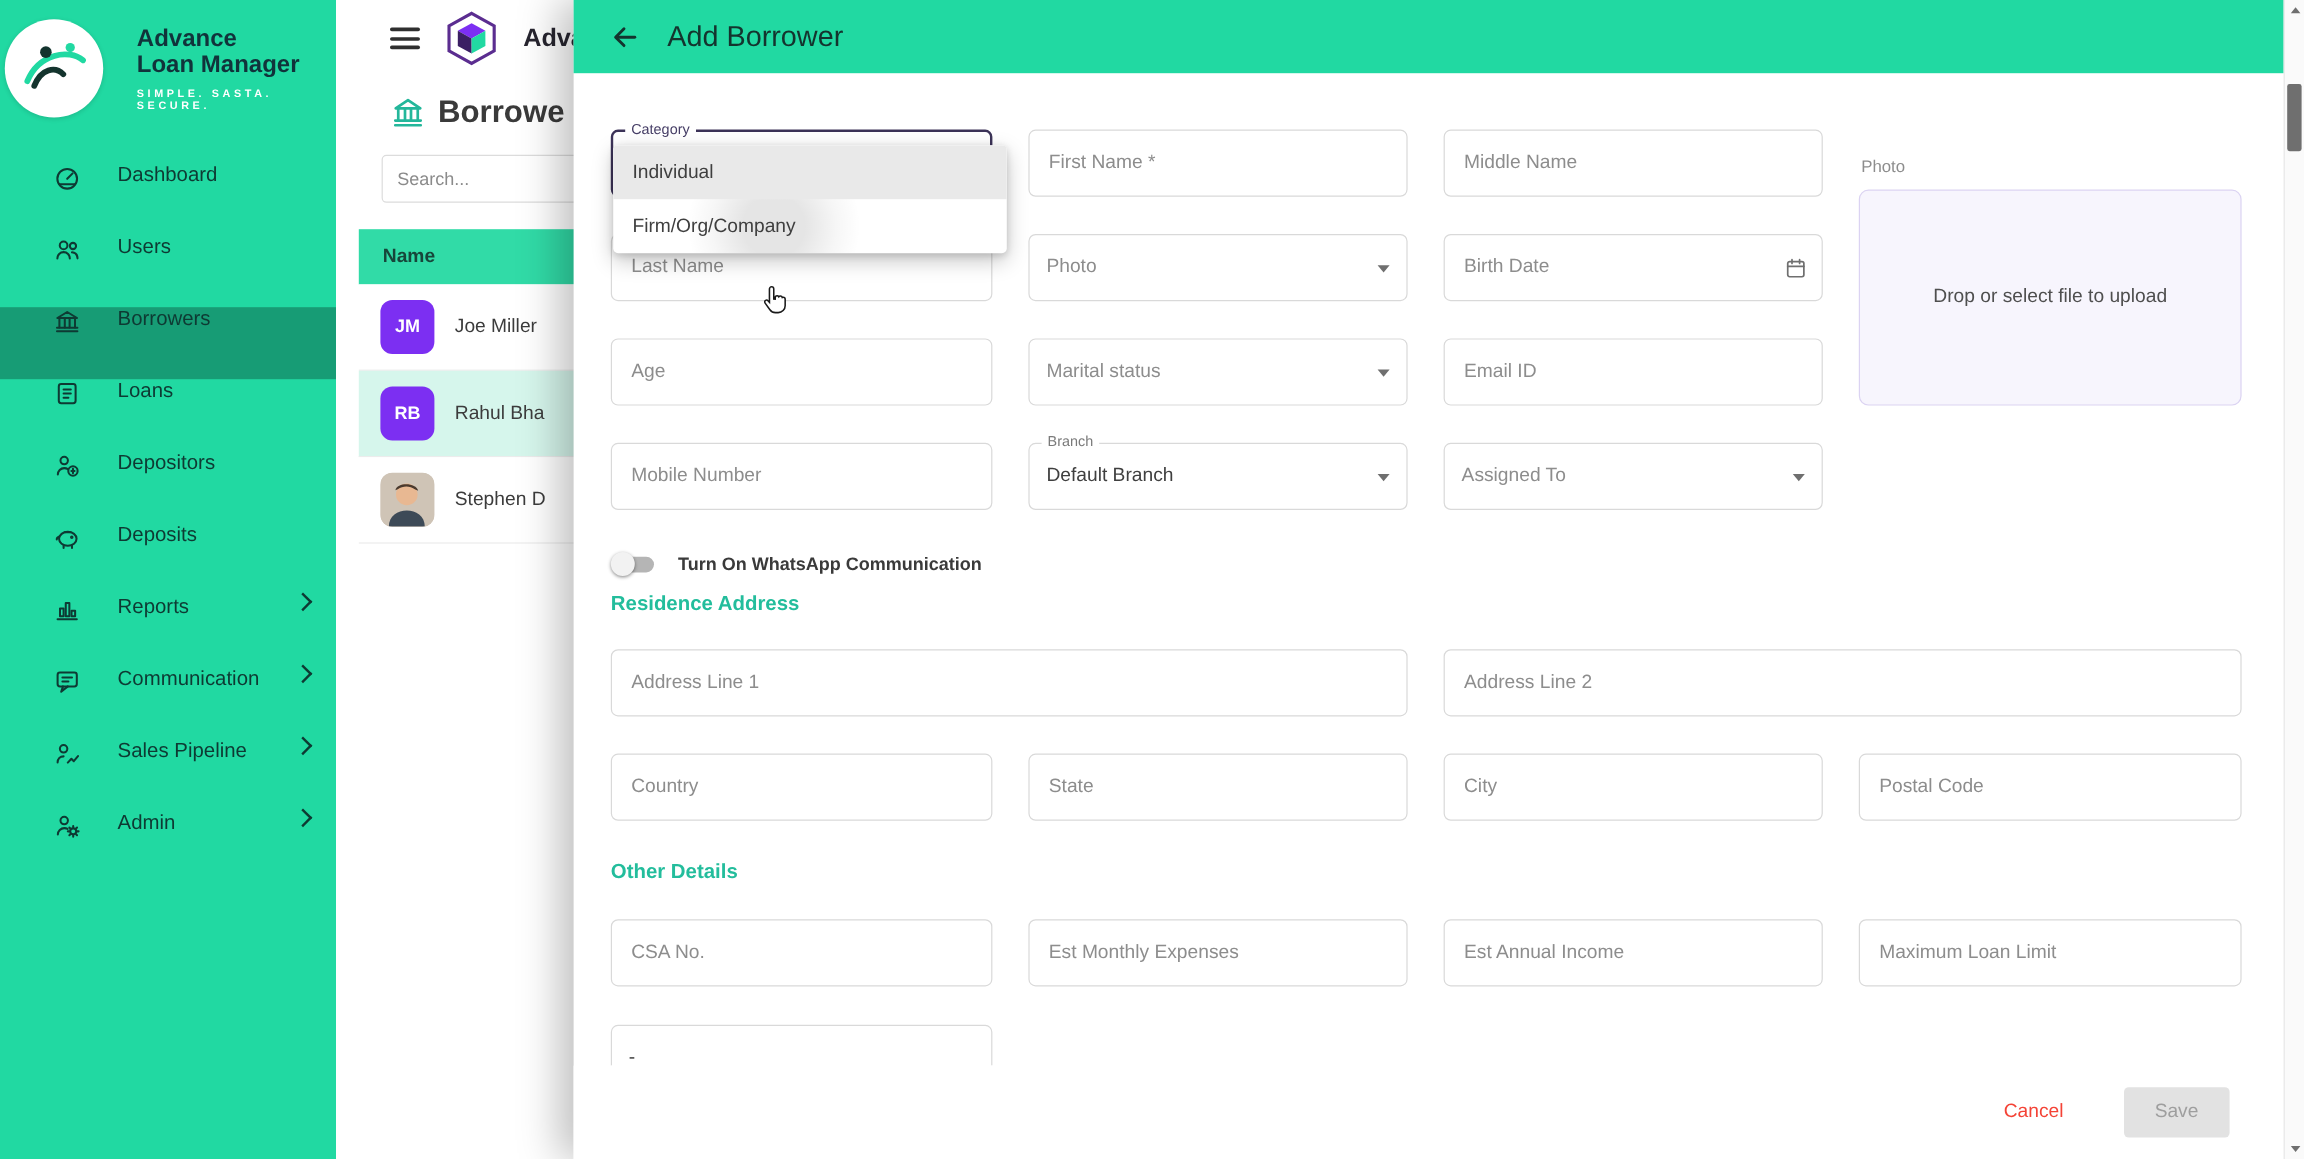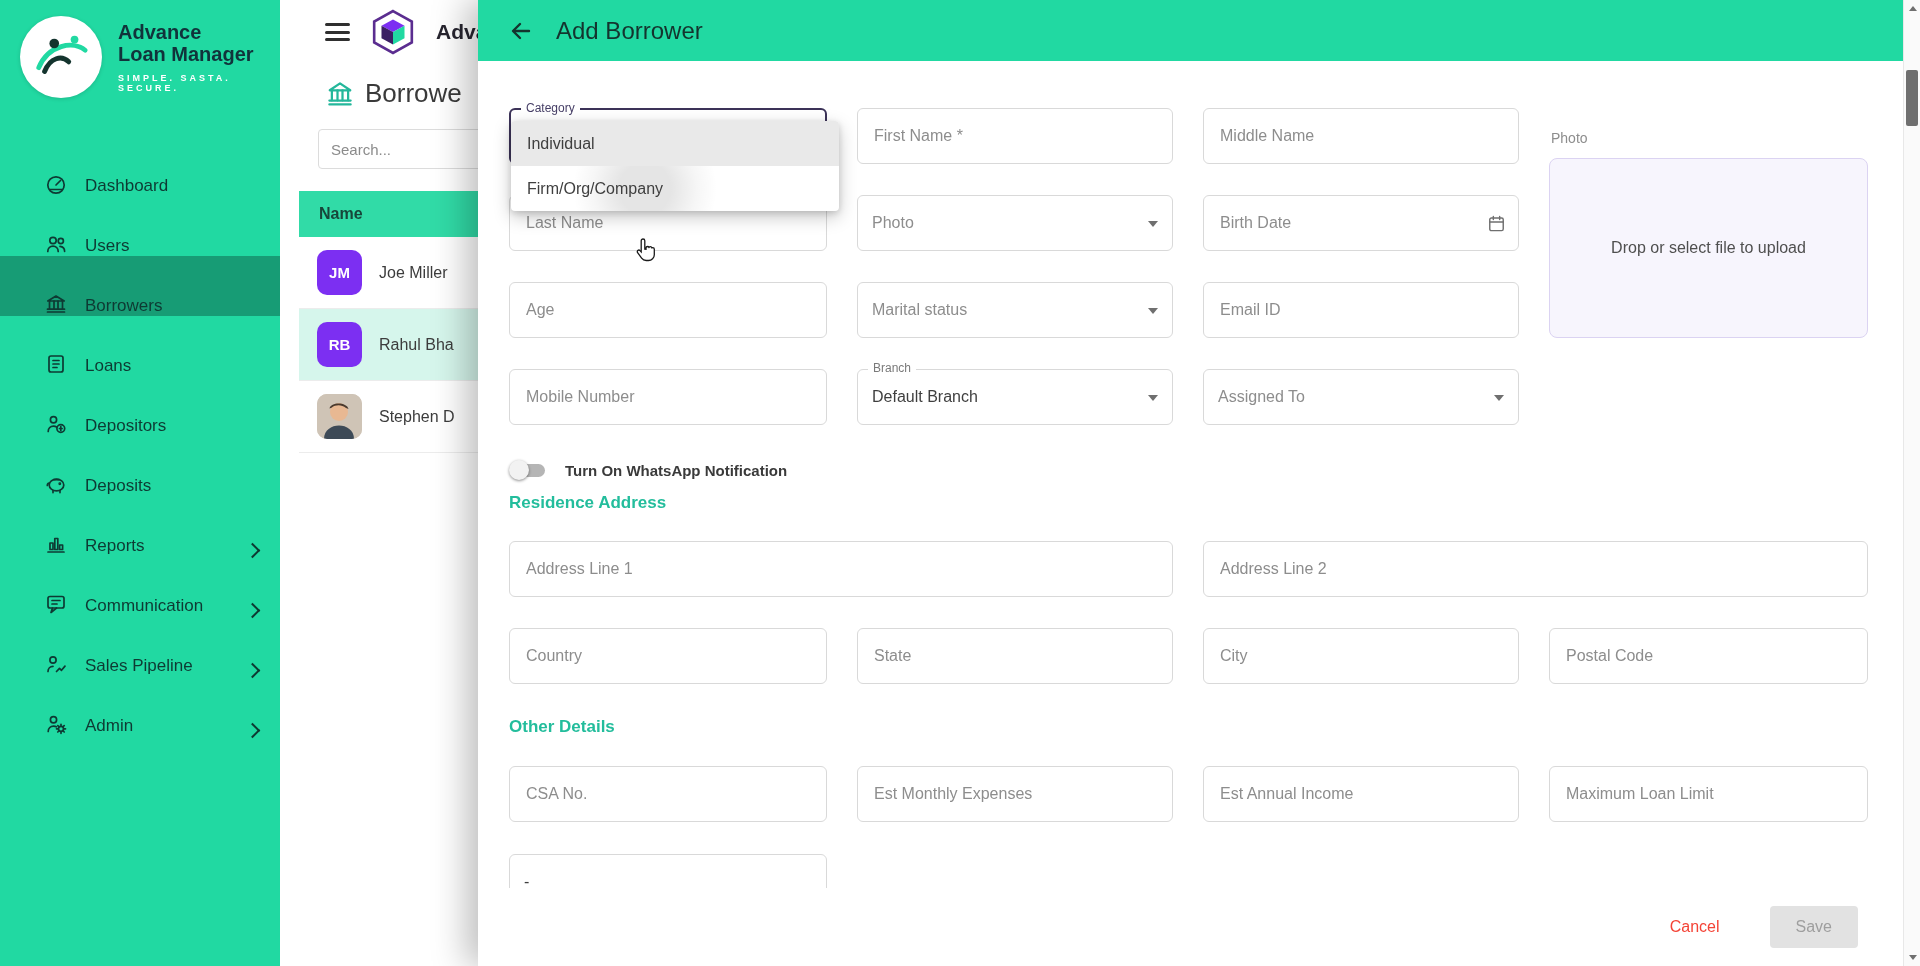--- a/index.html
+++ b/index.html
@@ -1,44 +1,44 @@
 <!DOCTYPE html>
 <html><head>
 <meta charset="utf-8">
 <style>
   html,body{margin:0;padding:0;width:1920px;height:966px;overflow:hidden;
     font-family:"Liberation Sans",sans-serif;background:#fff;}
   .app{position:relative;width:1920px;height:966px;}
 
   
   .sidebar{position:absolute;left:0;top:0;width:280px;height:966px;background:#21D9A2;z-index:5;}
-  .brand{display:flex;align-items:center;gap:16px;padding:16px 10px 10px 20px;}
+  .brand{display:flex;align-items:center;gap:28px;padding:16px 10px 10px 4px;}
   .logo-circle{width:82px;height:82px;border-radius:50%;background:#fff;flex:0 0 auto;
     display:flex;align-items:center;justify-content:center;box-shadow:0 1px 4px rgba(0,0,0,.15);}
   .brand-text{line-height:1.12;}
   .brand-title{font-size:20px;font-weight:bold;color:#11333b;}
   .brand-tagline{font-size:9px;color:#fff;letter-spacing:3px;margin-top:7px;font-weight:bold;}
   .menu{margin-top:28px;}
-  .menu-item{position:relative;height:60px;display:flex;align-items:flex-end;gap:17px;
+  .menu-item{position:relative;height:60px;display:flex;align-items:flex-start;gap:30px;
     padding-left:44px;color:#0E3A33;font-size:17px;font-weight:500;cursor:pointer;}
   .menu-item.active{background:rgba(0,0,0,0.28);}
   .mi-icon{width:24px;height:24px;flex:0 0 auto;display:flex;align-items:center;justify-content:center;}
   .mi-icon svg{stroke:#0E3A33;fill:none;stroke-width:1.7;stroke-linecap:round;stroke-linejoin:round;}
   .chevron{position:absolute;right:22px;width:9px;height:9px;border-top:2.4px solid #0E3A33;
     border-right:2.4px solid #0E3A33;transform:rotate(45deg);}
 
   
   .main{position:absolute;left:280px;top:0;right:0;height:966px;background:#fff;}
   .topbar{height:64px;display:flex;align-items:center;gap:22px;padding-left:45px;}
   .hamburger{width:25px;height:18px;display:flex;flex-direction:column;justify-content:space-between;cursor:pointer;}
   .hamburger span{display:block;height:3px;background:#2f2f2f;border-radius:2px;}
   .app-hex{width:42px;height:46px;}
   .app-title{font-size:21px;font-weight:bold;color:#27252f;}
   .page-head{display:flex;align-items:center;gap:10px;margin:14px 0 0 45px;}
-  .page-title{font-size:26px;font-weight:normal;color:#3a3a3a;margin:0;}
+  .page-title{font-size:26px;font-weight:bold;color:#3a3a3a;margin:0;}
   .search{margin:20px 0 0 38px;width:170px;height:40px;border:1px solid #dcdcdc;border-radius:4px;
     padding:0 12px;font-size:15px;color:#333;outline:none;box-sizing:border-box;font-family:inherit;}
   .search::placeholder{color:#8b8b8b;}
   .btable{margin:22px 0 0 19px;width:620px;}
   .thead{height:46px;background:#31DBA7;display:flex;align-items:center;padding-left:20px;
     font-weight:bold;color:#17463a;font-size:16px;}
   .brow{height:71px;display:flex;align-items:center;gap:17px;padding-left:18px;
     border-bottom:1px solid #ececec;font-size:16px;color:#3c3c3c;cursor:pointer;background:#fff;}
   .brow.hl{background:#D6F6EC;}
   .avatar{width:45px;height:45px;border-radius:10px;background:#7C2FF2;color:#fff;font-weight:bold;
@@ -370,21 +370,21 @@
           <span class="ph">Assigned To</span>
           <span class="caret"></span>
         </div>
       </div>
 
       <div class="toggle-row">
         <span class="switch">
           <span class="track"></span>
             <span class="knob"></span>
         </span>
-        <span class="toggle-label">Turn On WhatsApp Notification</span>
+        <span class="toggle-label">Turn On WhatsApp Communication</span>
       </div>
 
       <div class="sec-head res">Residence Address</div>
       <div class="grid4 addr-grid">
         <div class="field span2">
           <input type="text" placeholder="Address Line 1" style="">
         </div>
         <div class="field span2">
           <input type="text" placeholder="Address Line 2" style="">
         </div>

